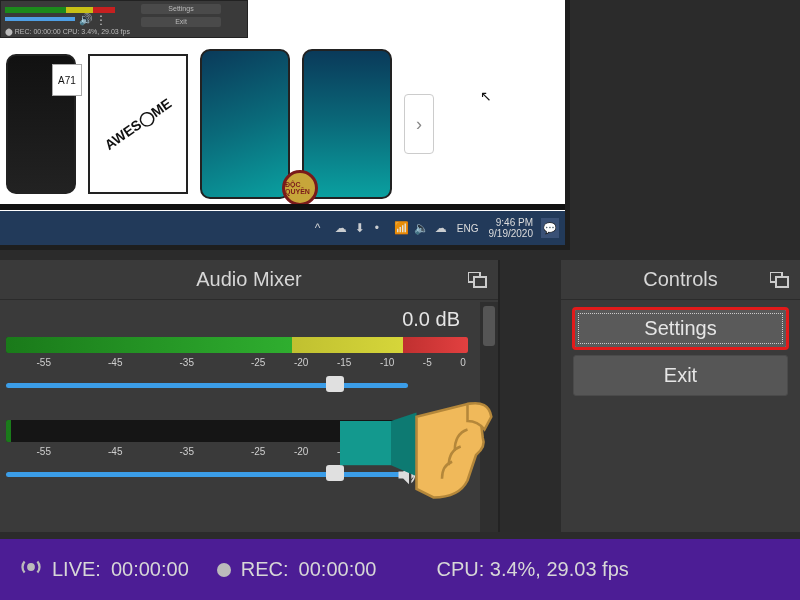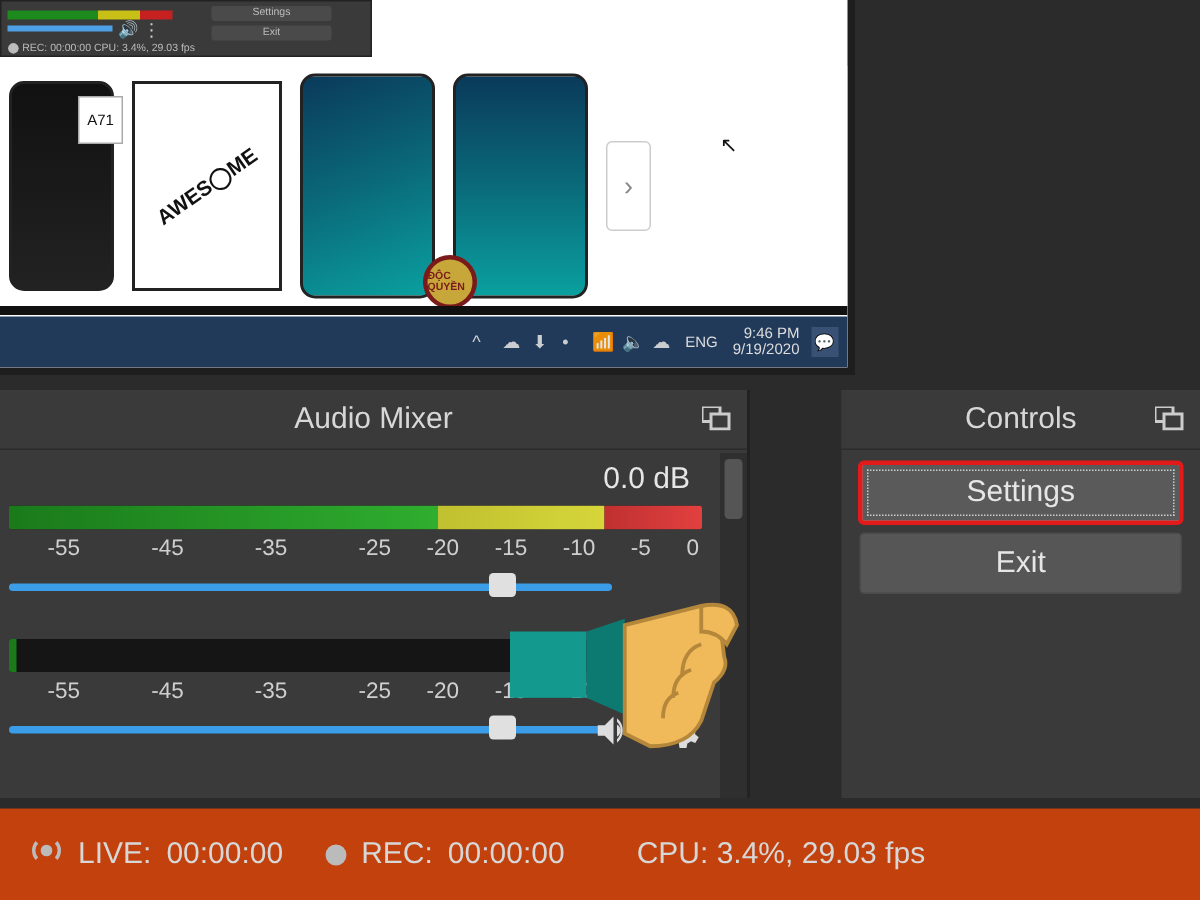--- a/index.html
+++ b/index.html
@@ -89,21 +89,21 @@
   }
   .vu-fill {
     position:absolute; left:0; top:0; bottom:0; width:100%;
     display:flex;
   }
   .seg { height:100%; }
   .seg-g { background:linear-gradient(90deg,#1a7a1a,#2fae2f); }
   .seg-y { background:linear-gradient(90deg,#c0c030,#d6d63a); }
   .seg-r { background:linear-gradient(90deg,#c03030,#e24040); }
   .vu-dark { position:absolute; right:0; top:0; bottom:0; background:#151515; }
-  .ticks { display:flex; justify-content:space-between; font-size:15px; color:#cfcfcf; margin:4px 2px 0; }
+  .ticks { display:flex; justify-content:space-between; font-size:10px; color:#cfcfcf; margin:4px 2px 0; }
   .slider-row { position:relative; height:14px; margin-top:10px; }
   .slider-track { position:absolute; left:0; right:60px; top:5px; height:5px; background:#3b9de8; border-radius:3px; }
   .slider-thumb { position:absolute; top:-2px; width:18px; height:16px; background:#e0e0e0; border-radius:3px; }
   .row-icons { position:absolute; right:0; top:-6px; display:flex; gap:14px; }
   .row-icons svg { width:30px; height:28px; fill:#ddd; }
   .channel2 { margin-top:28px; }
   .channel2 .vu-track { height:22px; }
   .green-spike { position:absolute; left:90px; top:-6px; width:4px; height:34px; background:#2fe24a; }
   .channel2 .slider-thumb { left:320px; }
   .channel1 .slider-thumb { left:320px; }
@@ -119,21 +119,21 @@
     background:#5a5a5a;
     position:relative;
   }
   .ctrl-btn.highlighted::before {
     content:''; position:absolute; inset:4px; border:1px dotted #ccc; pointer-events:none;
   }
 
   
   .statusbar {
     position:absolute; left:0; bottom:0; right:0; height:62px;
-    background:#c2410c; display:flex; align-items:center; gap:28px;
+    background:#4c1d95; display:flex; align-items:center; gap:28px;
     padding:0 20px; color:#d7d7d7; font-size:20px;
     border-top:1px solid #2b2b2b;
   }
   .status-item { display:flex; align-items:center; gap:10px; }
   .dot-solid { width:14px; height:14px; border-radius:50%; background:#bbb; display:inline-block; }
   
   .hand {
     position:absolute; left:340px; top:370px; width:170px; height:170px; pointer-events:none; z-index:50;
   }
   .hand svg { width:100%; height:100%; }
@@ -302,21 +302,21 @@
           <path d="M5 6a9 9 0 0 0 0 12M19 6a9 9 0 0 1 0 12"></path>
         </svg></span>
     <span>LIVE:</span>
     <span>00:00:00</span>
   </div>
   <div class="status-item">
     <span class="dot-solid"></span>
     <span>REC:</span>
     <span>00:00:00</span>
   </div>
-  <div class="status-item" style="margin-left:20px">
+  <div class="status-item" style="margin-left:32px">
     <span>CPU: 3.4%, 29.03 fps</span>
   </div>
 </div>
 
 <div class="hand">
   <svg viewBox="0 0 200 200">
     <rect x="0" y="60" width="60" height="52" fill="#13998e"></rect>
     <polygon points="60,60 90,50 90,125 60,112" fill="#0d7a72"></polygon>
     <path d="M90 55 L150 40 Q165 38 165 55 L168 80 Q172 90 160 100 L150 130 Q140 150 110 150 L90 140 Z" fill="#f0b95a" stroke="#b4873a" stroke-width="3"></path>
     <path d="M150 40 Q175 35 178 55 L170 70 Q162 60 150 60 Z" fill="#f0b95a" stroke="#b4873a" stroke-width="3"></path>

